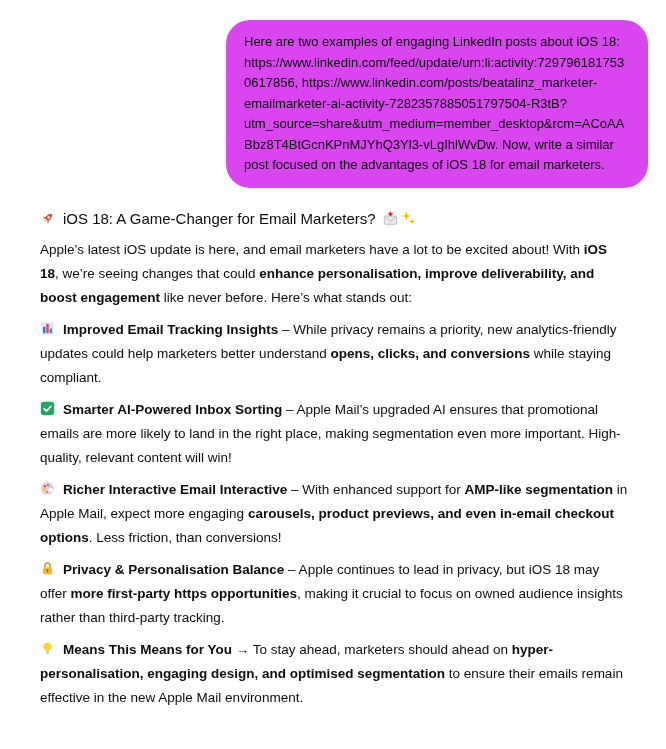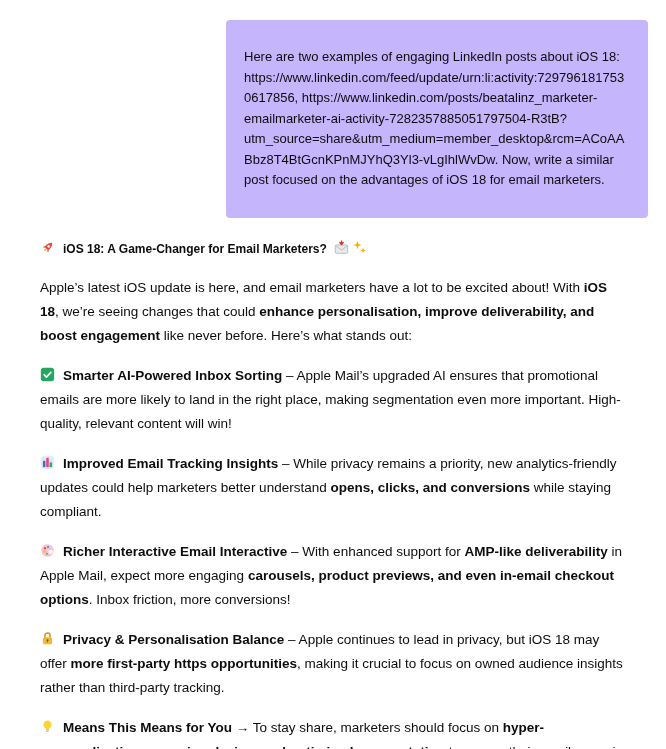--- a/index.html
+++ b/index.html
@@ -3,26 +3,26 @@
 <meta charset="utf-8">
 <style>
   html,body{margin:0;padding:0}
   body{
     width:666px;height:749px;overflow:hidden;background:#ffffff;
     font-family:"Liberation Sans",sans-serif;color:#0d0d0d;
   }
   .page{padding:20px 18px 0 40px;box-sizing:border-box}
   .user-row{display:flex;justify-content:flex-end;margin-bottom:18px}
   .bubble{
-    background:#c4b5fd;border-radius:4px;padding:27px 18px;max-width:386px;
+    background:#d946ef;border-radius:24px;padding:12px 18px;max-width:386px;
     font-size:13px;line-height:20.5px;overflow-wrap:anywhere;word-break:break-word;
   }
   .msg{font-size:13.5px;line-height:24px;padding-right:20px}
-  .block{margin:16px 0 4px 0}
-  h3.heading{font-size:12px;font-weight:700;margin:20px 0 8px 0;line-height:22px}
+  .block{margin:8px 0 4px 0}
+  h3.heading{font-size:15px;font-weight:400;margin:20px 0 8px 0;line-height:22px}
   .b{font-weight:700}
   .emoji{display:inline-block;width:15px;height:15px;vertical-align:-2px}
   .emoji svg{width:100%;height:100%;display:block}
   .emoji.lead{margin-right:8px}
   .emoji.trail{margin-left:7px}
   .emoji.trail2{margin-left:3px}
   .emoji.inline-l{margin-left:6px;vertical-align:-2.5px}
   .emoji.inline-s{margin-left:3px;margin-right:4px;vertical-align:-2.5px}
 </style>
 </head>
@@ -50,49 +50,49 @@
             <path d="M9 .6v4" fill="none" stroke="#d93025" stroke-width="1.7"></path>
             <path d="M7 3l2 2.4L11 3" fill="none" stroke="#d93025" stroke-width="1.7" stroke-linecap="round" stroke-linejoin="round"></path>
           </svg></span><span class="emoji trail2"><svg viewBox="0 0 18 18">
             <path d="M6.5 1l1.3 3.7L11.5 6 7.8 7.3 6.5 11 5.2 7.3 1.5 6l3.7-1.3z" fill="#f4b400"></path>
             <path d="M13.3 9l.9 2.6 2.6.9-2.6.9-.9 2.6-.9-2.6-2.6-.9 2.6-.9z" fill="#f4b400"></path>
           </svg></span></h3>
 
     <p class="block"><span>Apple’s latest iOS update is here, and email marketers have a lot to be excited about! With </span><span class="b">iOS 18</span><span>, we’re seeing changes that could </span><span class="b">enhance personalisation, improve deliverability, and boost engagement</span><span> like never before. Here’s what stands out:</span></p>
 
     <p class="block"><span class="emoji lead"><svg viewBox="0 0 18 18">
-            <rect x="1" y="1" width="16" height="16" rx="3.5" fill="#25a55f"></rect>
-            <path d="M5 9.3l2.7 2.8L13 6.4" fill="none" stroke="#ffffff" stroke-width="2" stroke-linecap="round" stroke-linejoin="round"></path>
-          </svg></span><span class="b">Smarter AI-Powered Inbox Sorting</span><span> – Apple Mail’s upgraded AI ensures that promotional emails are more likely to land in the right place, making segmentation even more important. High-quality, relevant content will win!</span></p>
-
-    <p class="block"><span class="emoji lead"><svg viewBox="0 0 18 18">
             <rect x="1.5" y="1.5" width="15" height="15" rx="2" fill="#dce7f7"></rect>
             <rect x="3.5" y="7" width="3" height="7.5" fill="#3e71c4"></rect>
             <rect x="7.5" y="3.5" width="3" height="11" fill="#e8447a"></rect>
             <rect x="11.5" y="9" width="3" height="5.5" fill="#3fa45b"></rect>
           </svg></span><span class="b">Improved Email Tracking Insights</span><span> – While privacy remains a priority, new analytics-friendly updates could help marketers better understand </span><span class="b">opens, clicks, and conversions</span><span> while staying compliant.</span></p>
+
+    <p class="block"><span class="emoji lead"><svg viewBox="0 0 18 18">
+            <rect x="1" y="1" width="16" height="16" rx="3.5" fill="#25a55f"></rect>
+            <path d="M5 9.3l2.7 2.8L13 6.4" fill="none" stroke="#ffffff" stroke-width="2" stroke-linecap="round" stroke-linejoin="round"></path>
+          </svg></span><span class="b">Smarter AI-Powered Inbox Sorting</span><span> – Apple Mail’s upgraded AI ensures that promotional emails are more likely to land in the right place, making segmentation even more important. High-quality, relevant content will win!</span></p>
 
     <p class="block"><span class="emoji lead"><svg viewBox="0 0 18 18">
             <circle cx="9" cy="9" r="7.5" fill="#f3c4cd"></circle>
             <circle cx="12.8" cy="10.6" r="2.6" fill="#ffffff"></circle>
             <circle cx="6" cy="6.3" r="1.3" fill="#d93025"></circle>
             <circle cx="9.6" cy="4.8" r="1.2" fill="#4285f4"></circle>
             <circle cx="5.3" cy="10.3" r="1.2" fill="#f4b400"></circle>
             <circle cx="8.3" cy="13" r="1.1" fill="#34a853"></circle>
-          </svg></span><span class="b">Richer Interactive Email Interactive</span><span> – With enhanced support for </span><span class="b">AMP-like deliverability</span><span> in Apple Mail, expect more engaging </span><span class="b">carousels, product previews, and even in-email checkout options</span><span>. Inbox friction, more conversions!</span></p>
+          </svg></span><span class="b">Richer Interactive Email Interactive</span><span> – With enhanced support for </span><span class="b">AMP-like segmentation</span><span> in Apple Mail, expect more engaging </span><span class="b">carousels, product previews, and even in-email checkout options</span><span>. Less friction, than conversions!</span></p>
 
     <p class="block"><span class="emoji lead"><svg viewBox="0 0 18 18">
             <path d="M5.8 8.2V5.6a3.2 3.2 0 0 1 6.4 0v2.6" fill="none" stroke="#c9962b" stroke-width="1.8"></path>
             <rect x="3.6" y="7.6" width="10.8" height="8.2" rx="1.8" fill="#f6b826"></rect>
             <circle cx="9" cy="11" r="1.2" fill="#7a5b10"></circle>
             <rect x="8.5" y="11.6" width="1" height="2.1" fill="#7a5b10"></rect>
           </svg></span><span class="b">Privacy &amp; Personalisation Balance</span><span> – Apple continues to lead in privacy, but iOS 18 may offer </span><span class="b">more first-party https opportunities</span><span>, making it crucial to focus on owned audience insights rather than third-party tracking.</span></p>
 
     <p class="block"><span class="emoji lead"><svg viewBox="0 0 18 18">
             <circle cx="9" cy="6.8" r="5" fill="#ffd43b"></circle>
             <path d="M7.2 10.8h3.6v1.2H7.2z" fill="#ffd43b"></path>
             <rect x="7" y="12" width="4" height="1.8" rx="0.8" fill="#b9c0c7"></rect>
             <rect x="7.5" y="14.2" width="3" height="1.4" rx="0.7" fill="#b9c0c7"></rect>
-          </svg></span><span class="b">Means This Means for You</span><span> → To stay share, marketers should focus on </span><span class="b">hyper-personalisation, engaging design, and optimised segmentation</span><span> to ensure their emails remain effective in the new Apple Mail environment.</span></p>
+          </svg></span><span class="b">Means This Means for You</span><span> → To stay ahead, marketers should ahead on </span><span class="b">hyper-personalisation, engaging design, and optimised segmentation</span><span> to ensure their emails remain effective in the new Apple Mail environment.</span></p>
 
 
   </div>
 </div>
 
 </body></html>

